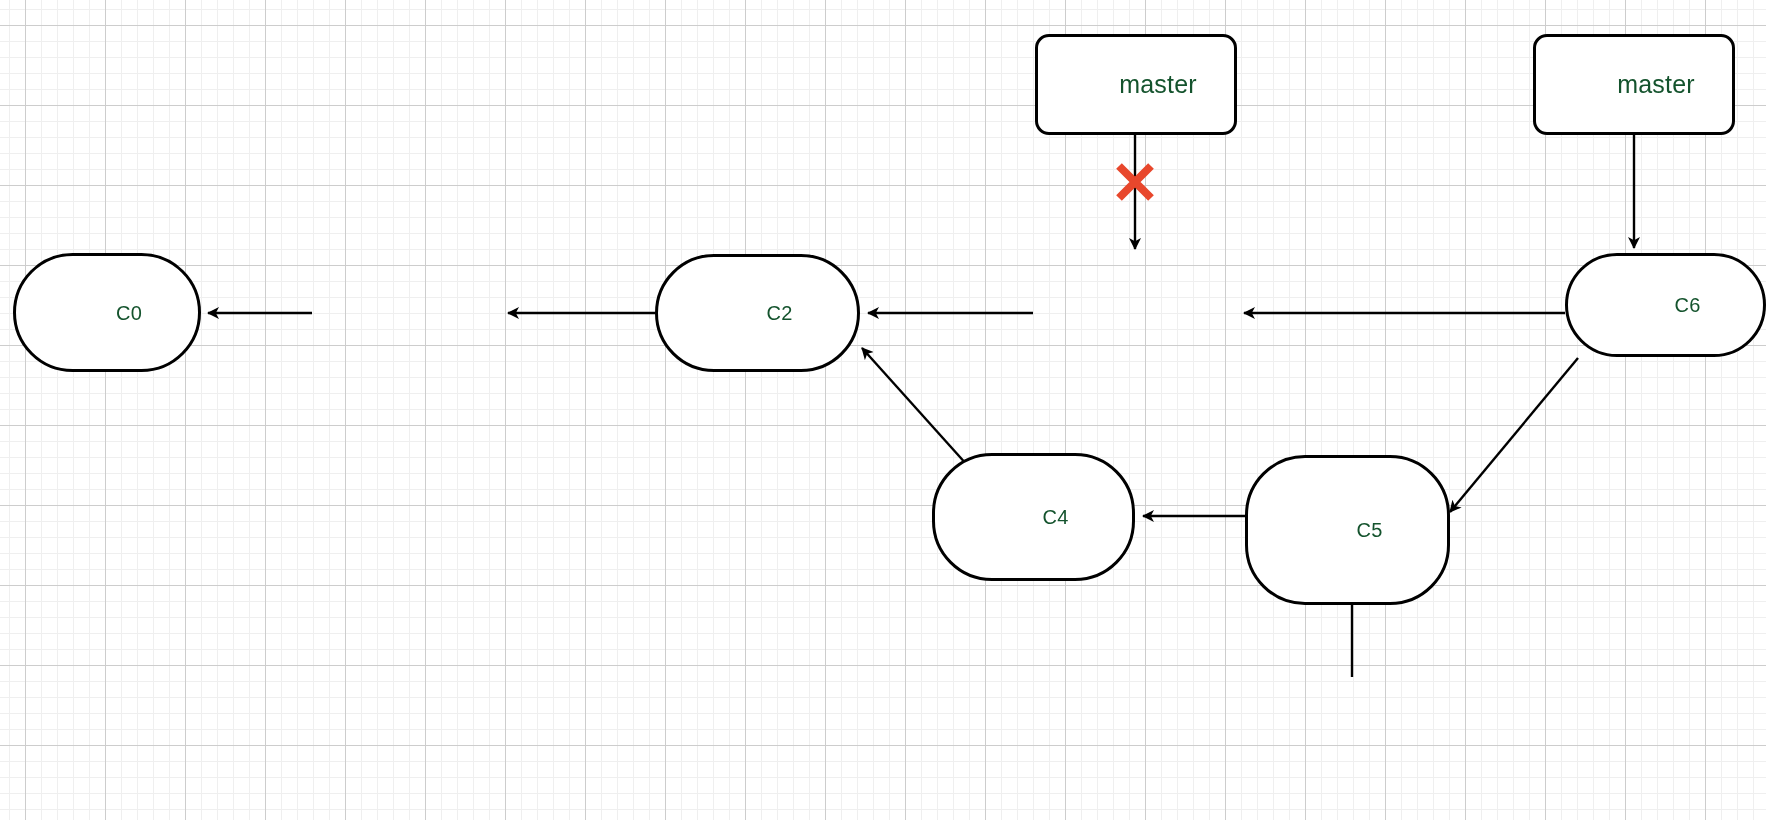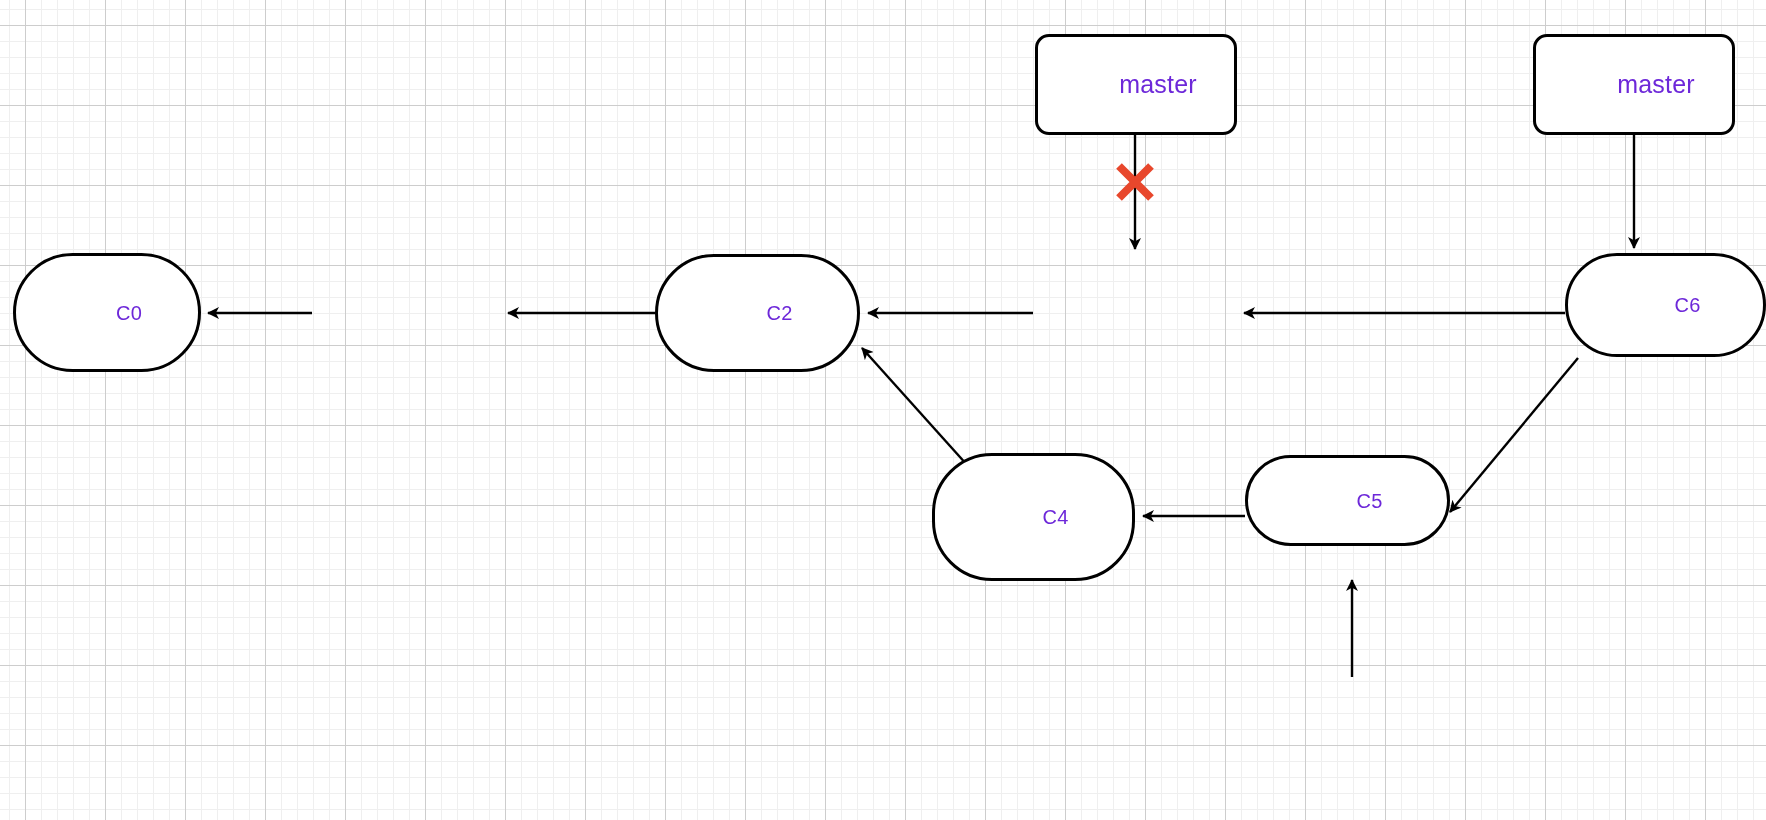--- a/index.html
+++ b/index.html
@@ -32,21 +32,21 @@
     pointer-events: none;
   }
   .node {
     position: absolute;
     box-sizing: border-box;
     background: #ffffff;
     border: 3px solid #000000;
     display: flex;
     align-items: center;
     justify-content: center;
-    color: #6d28d9;
+    color: #14532d;
     z-index: 3;
     padding-left: 44px;
   }
   .commit-node {
     border-radius: 60px;
     font-size: 20px;
     letter-spacing: 0.2px;
   }
   .label-node {
     border-radius: 14px;
@@ -106,21 +106,21 @@
 
   <div class="node commit-node" style="left:655px; top:254px; width:205px; height:118px;">
     <span class="node-text">C2</span>
   </div>
 
 
   <div class="node commit-node" style="left:932px; top:453px; width:203px; height:128px;">
     <span class="node-text">C4</span>
   </div>
 
-  <div class="node commit-node" style="left:1245px; top:455px; width:205px; height:91px;">
+  <div class="node commit-node" style="left:1245px; top:455px; width:205px; height:150px;">
     <span class="node-text">C5</span>
   </div>
 
   <div class="node commit-node" style="left:1565px; top:253px; width:201px; height:104px;">
     <span class="node-text">C6</span>
   </div>
 
   <div class="node label-node" style="left:1035px; top:34px; width:202px; height:101px;">
     <span class="node-text">master</span>
   </div>

